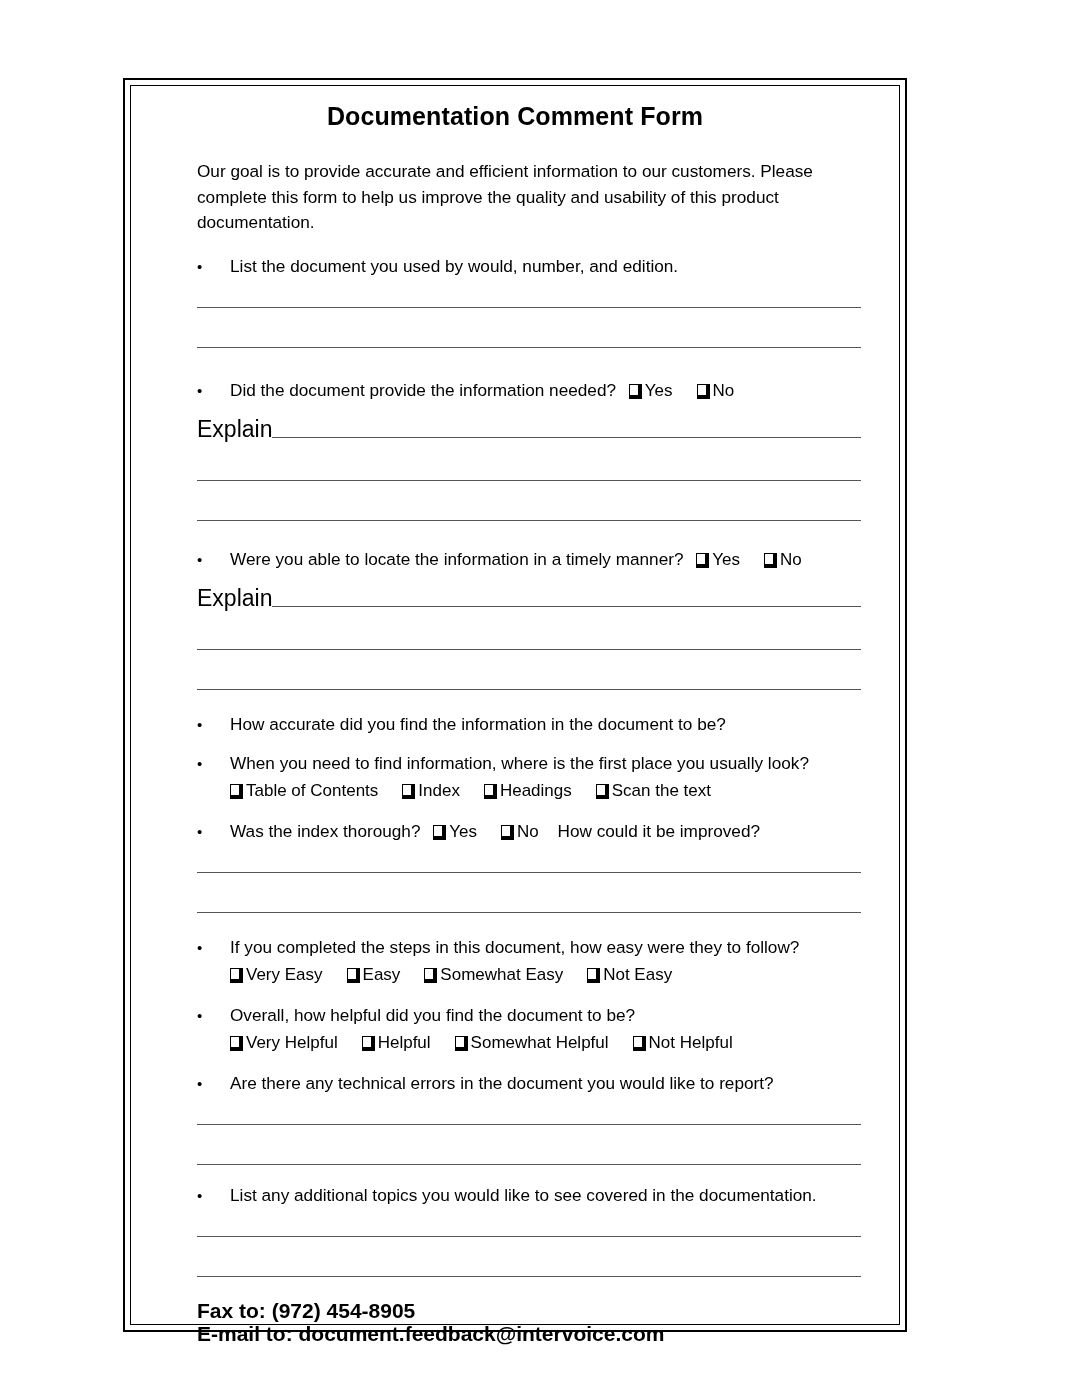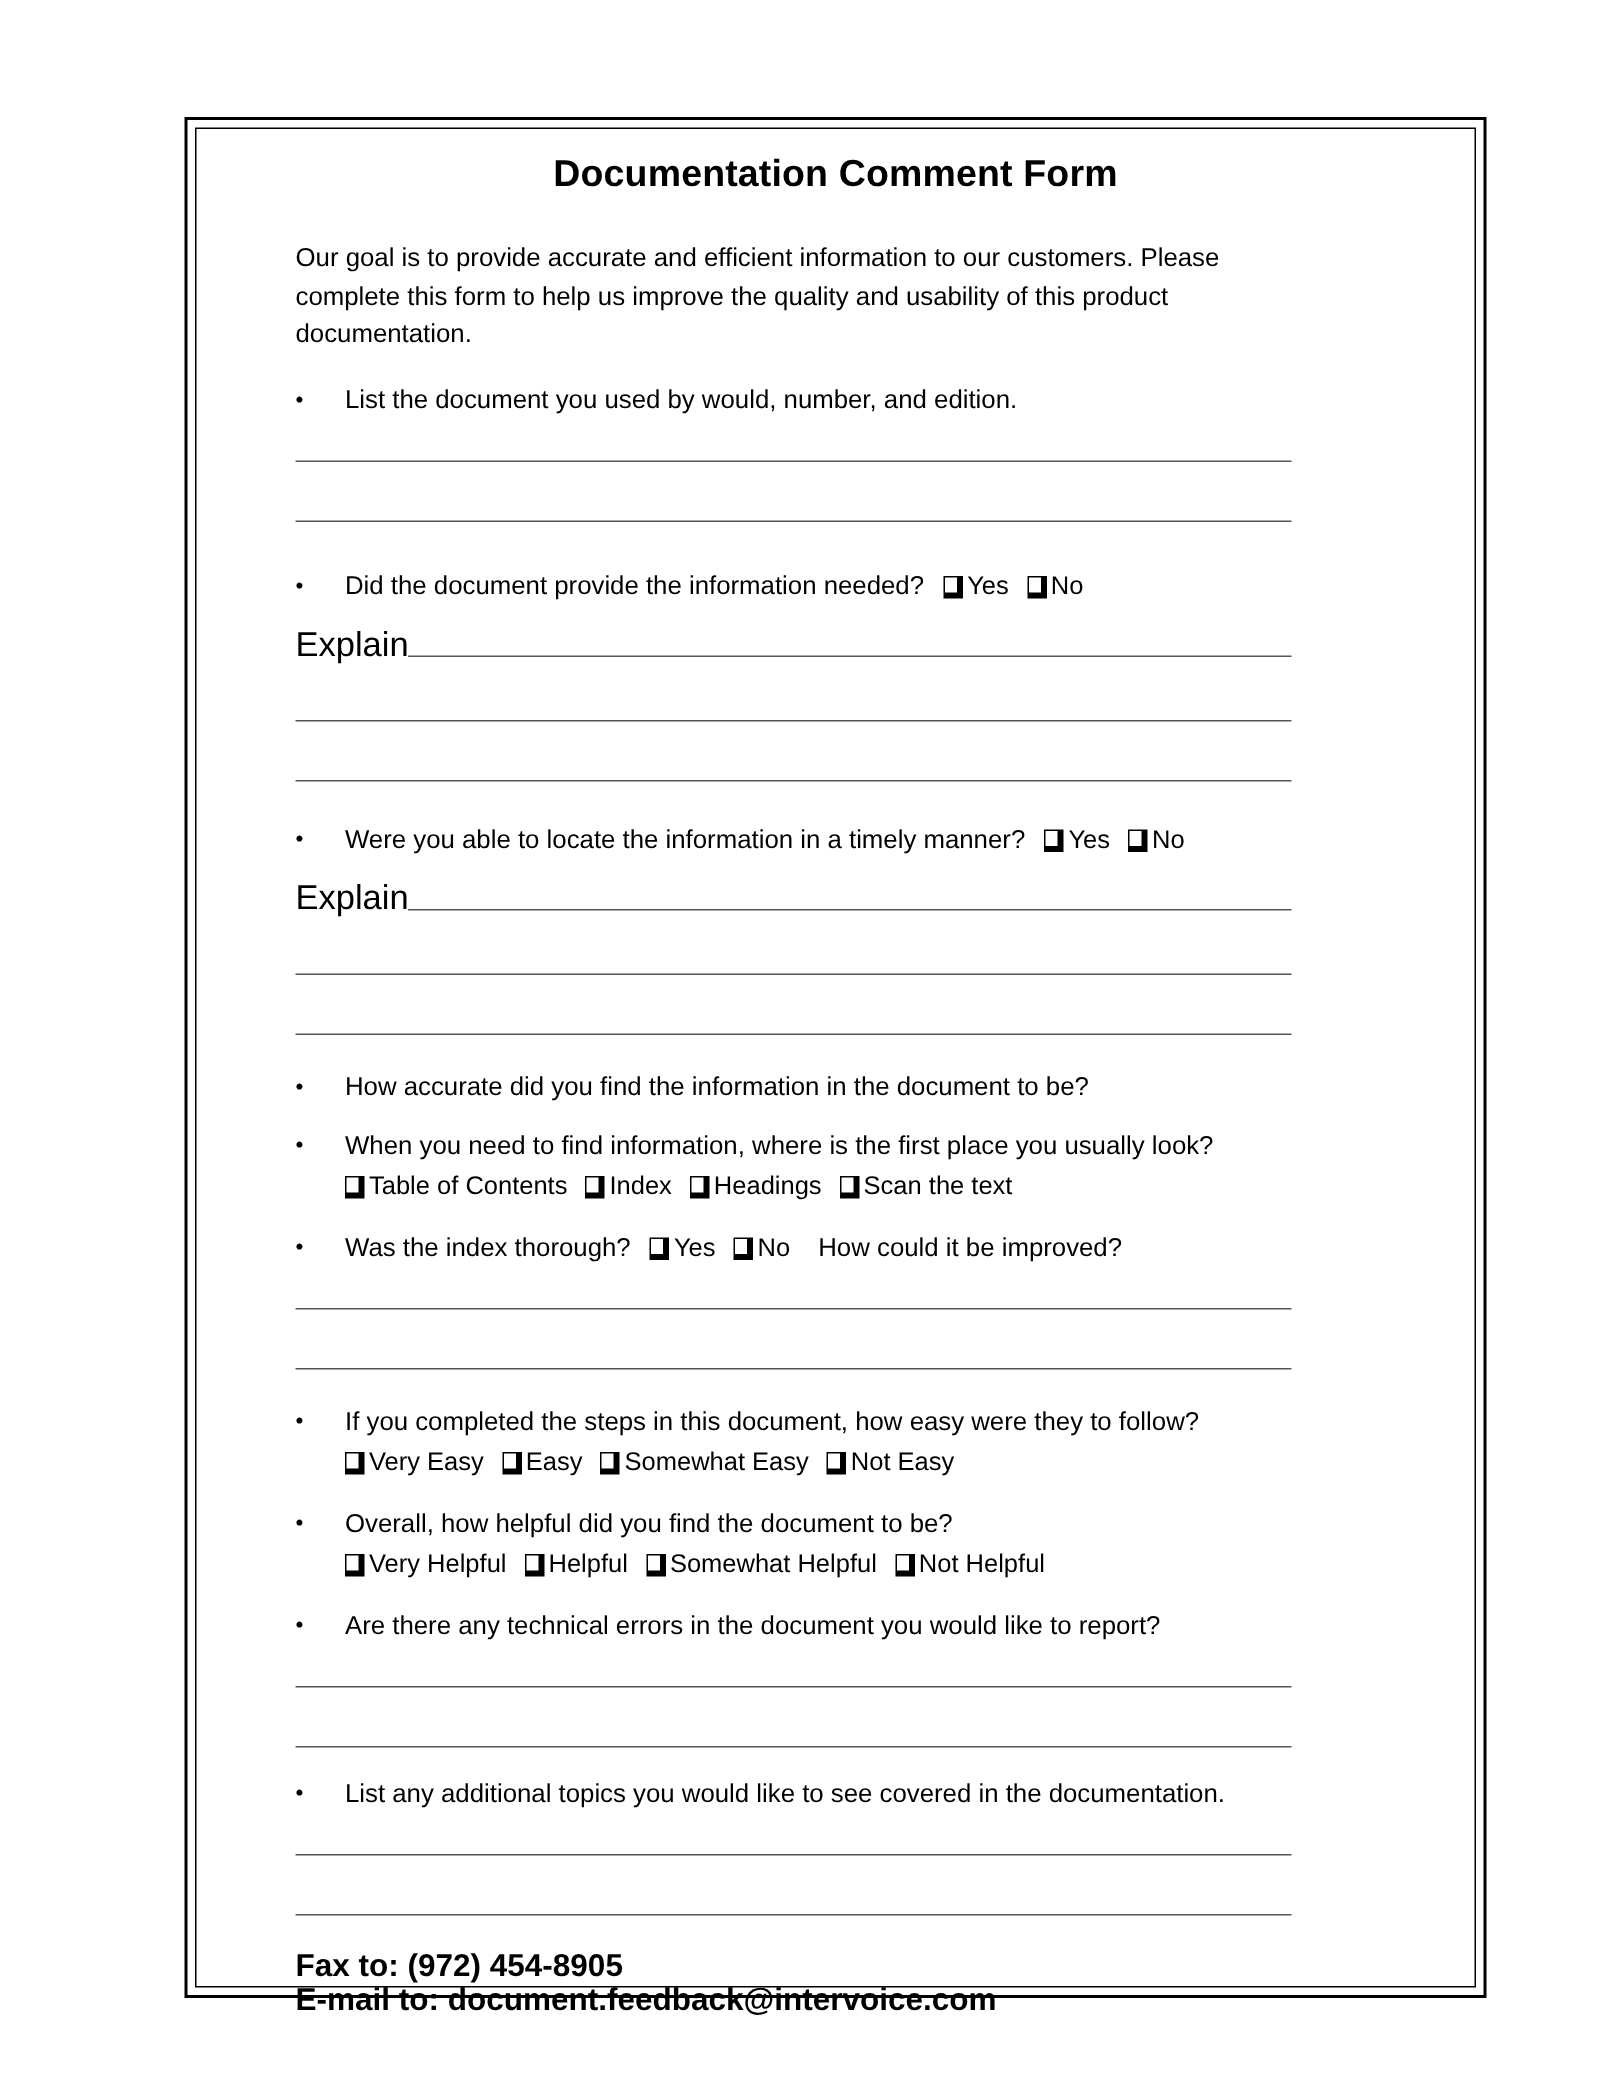--- a/index.html
+++ b/index.html
@@ -14,21 +14,21 @@
     color: #000000;
     position: relative;
     overflow: hidden;
   }
 
   
   .page-frame-outer {
     position: absolute;
     left: 123px;
     top: 78px;
-    width: 868px;
+    width: 784px;
     height: 1254px;
     border: 2px solid #000000;
     box-sizing: border-box;
     background: #ffffff;
   }
   .page-frame-inner {
     position: absolute;
     left: 5px;
     top: 5px;
     right: 5px;
@@ -113,21 +113,21 @@
     box-sizing: border-box;
     background: #ffffff;
     vertical-align: -3px;
     margin-right: 3px;
   }
   .opt {
     display: inline-block;
     white-space: nowrap;
   }
   .opt + .opt {
-    margin-left: 12px;
+    margin-left: 24px;
   }
   .opt-label {
     font-size: 17px;
   }
 
   
   .rule {
     height: 0;
     border-top: 1.6px solid #555555;
     width: 664px;

